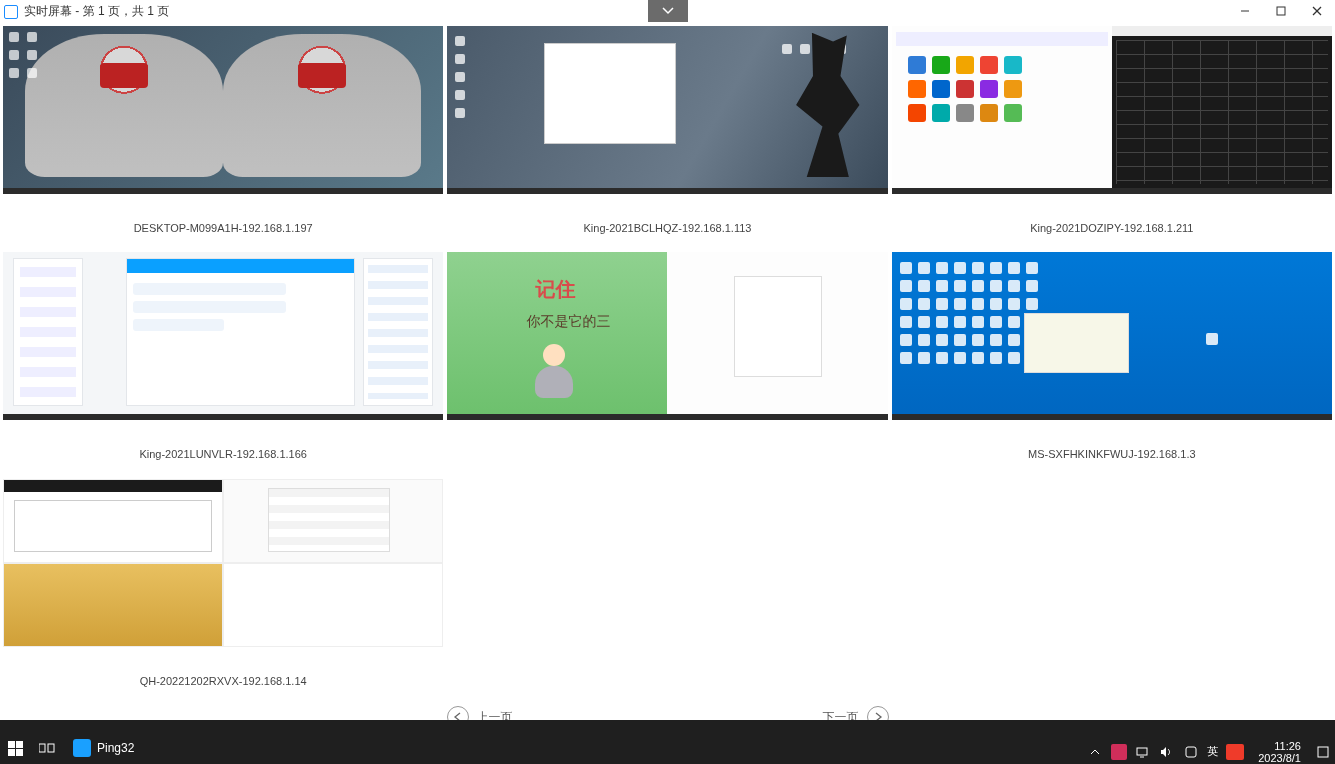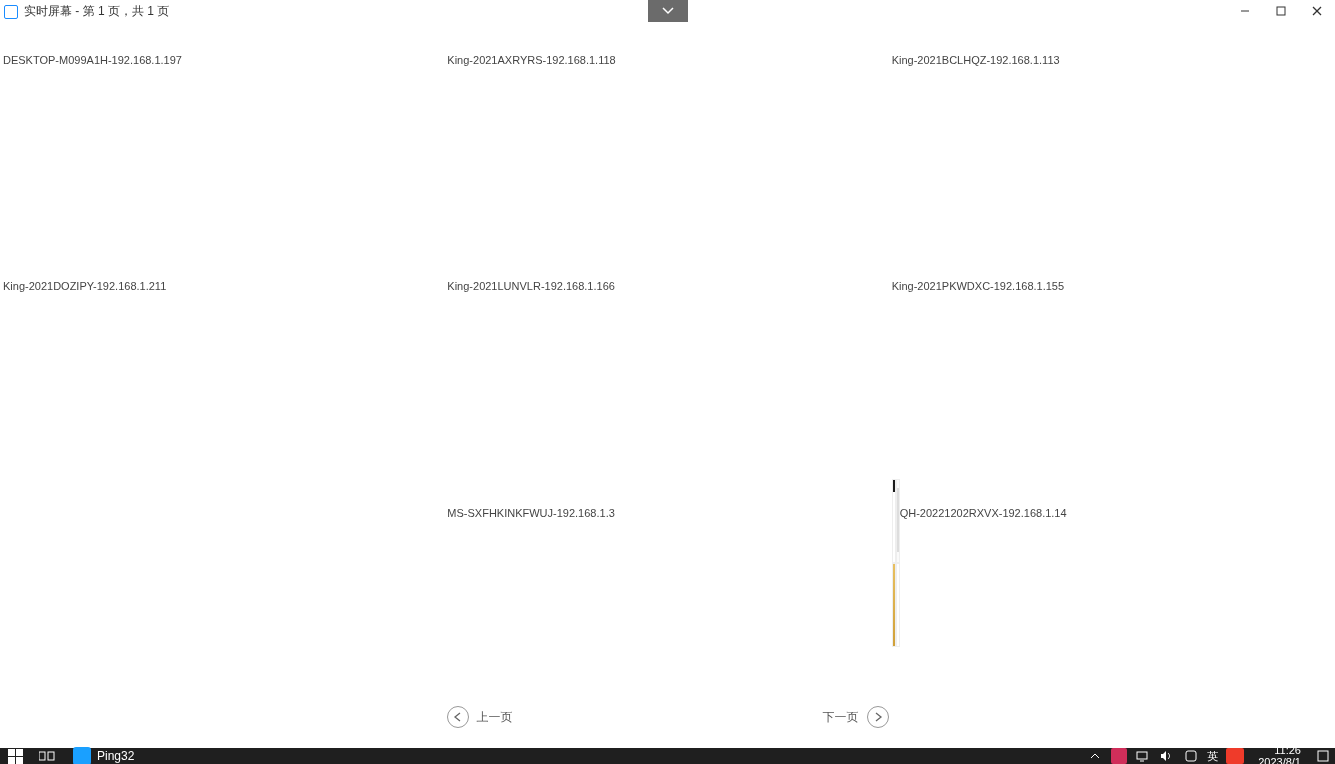--- a/index.html
+++ b/index.html
@@ -63,20 +63,21 @@
 }
 .grid {
   display: grid;
   grid-template-columns: repeat(3, 1fr);
   grid-template-rows: repeat(3, 1fr);
   gap: 4px;
   height: 100%;
 }
 .cell {
   display: flex;
+  flex-direction: column;
   gap: 0;
 }
 .thumb {
   height: 168px;
   background: #222;
   cursor: pointer;
   position: relative;
   overflow: hidden;
 }
 .caption {
@@ -238,24 +239,24 @@
   border-radius: 50%;
   display: flex;
   align-items: center;
   justify-content: center;
   color: #666;
 }
 
 .taskbar {
   position: absolute;
   left: 0; right: 0; bottom: 0;
-  height: 16px;
+  height: 44px;
   background: #1f1f1f;
   display: flex;
-  align-items: center;
+  align-items: flex-end;
   color: #fff;
 }
 .taskbar .tb-btn {
   height: 32px;
   display: flex;
   align-items: center;
   justify-content: center;
   padding: 0 8px;
   cursor: pointer;
 }
@@ -328,28 +329,20 @@
             <span></span>
             <span></span>
             <span></span>
             <span></span>
           </div>
         <div class="tbar-bottom"></div>
       </div>
       <div class="caption">DESKTOP-M099A1H-192.168.1.197</div>
     </div>
 
-    <div class="cell">
-      <div class="thumb th2">
-        <div class="pane-l"></div>
-          <div class="pane-r"></div>
-        <div class="tbar-bottom"></div>
-      </div>
-      <div class="caption">King-2021AXRYRS-192.168.1.118</div>
-    </div>
 
     <div class="cell">
       <div class="thumb th3">
         <div class="iconcol">
             <span></span>
             <span></span>
             <span></span>
             <span></span>
             <span></span>
           </div>
@@ -405,36 +398,20 @@
             <div class="citem c1"></div>
             <div class="citem c2"></div>
             <div class="citem c3"></div>
           </div>
         <div class="side-r"></div>
         <div class="tbar-bottom"></div>
       </div>
       <div class="caption">King-2021LUNVLR-192.168.1.166</div>
     </div>
 
-    <div class="cell">
-      <div class="thumb th6">
-        <div class="l">
-            <div class="top"></div>
-            <div class="doc"></div>
-          </div>
-        <div class="r">
-            <div class="top"></div>
-            <div class="sheet"></div>
-          <div class="hl h1"></div>
-            <div class="hl h2"></div>
-            <div class="hl h3"></div>
-        </div>
-      </div>
-      <div class="caption">King-2021PKWDXC-192.168.1.155</div>
-    </div>
 
     <div class="cell">
       <div class="thumb th7">
         <div class="poster">
           <div class="cjk">记住</div>
           <div class="sub">你不是它的三</div>
           <div class="monk"></div>
         </div>
         <div class="doc">
             <div class="menu"></div>

